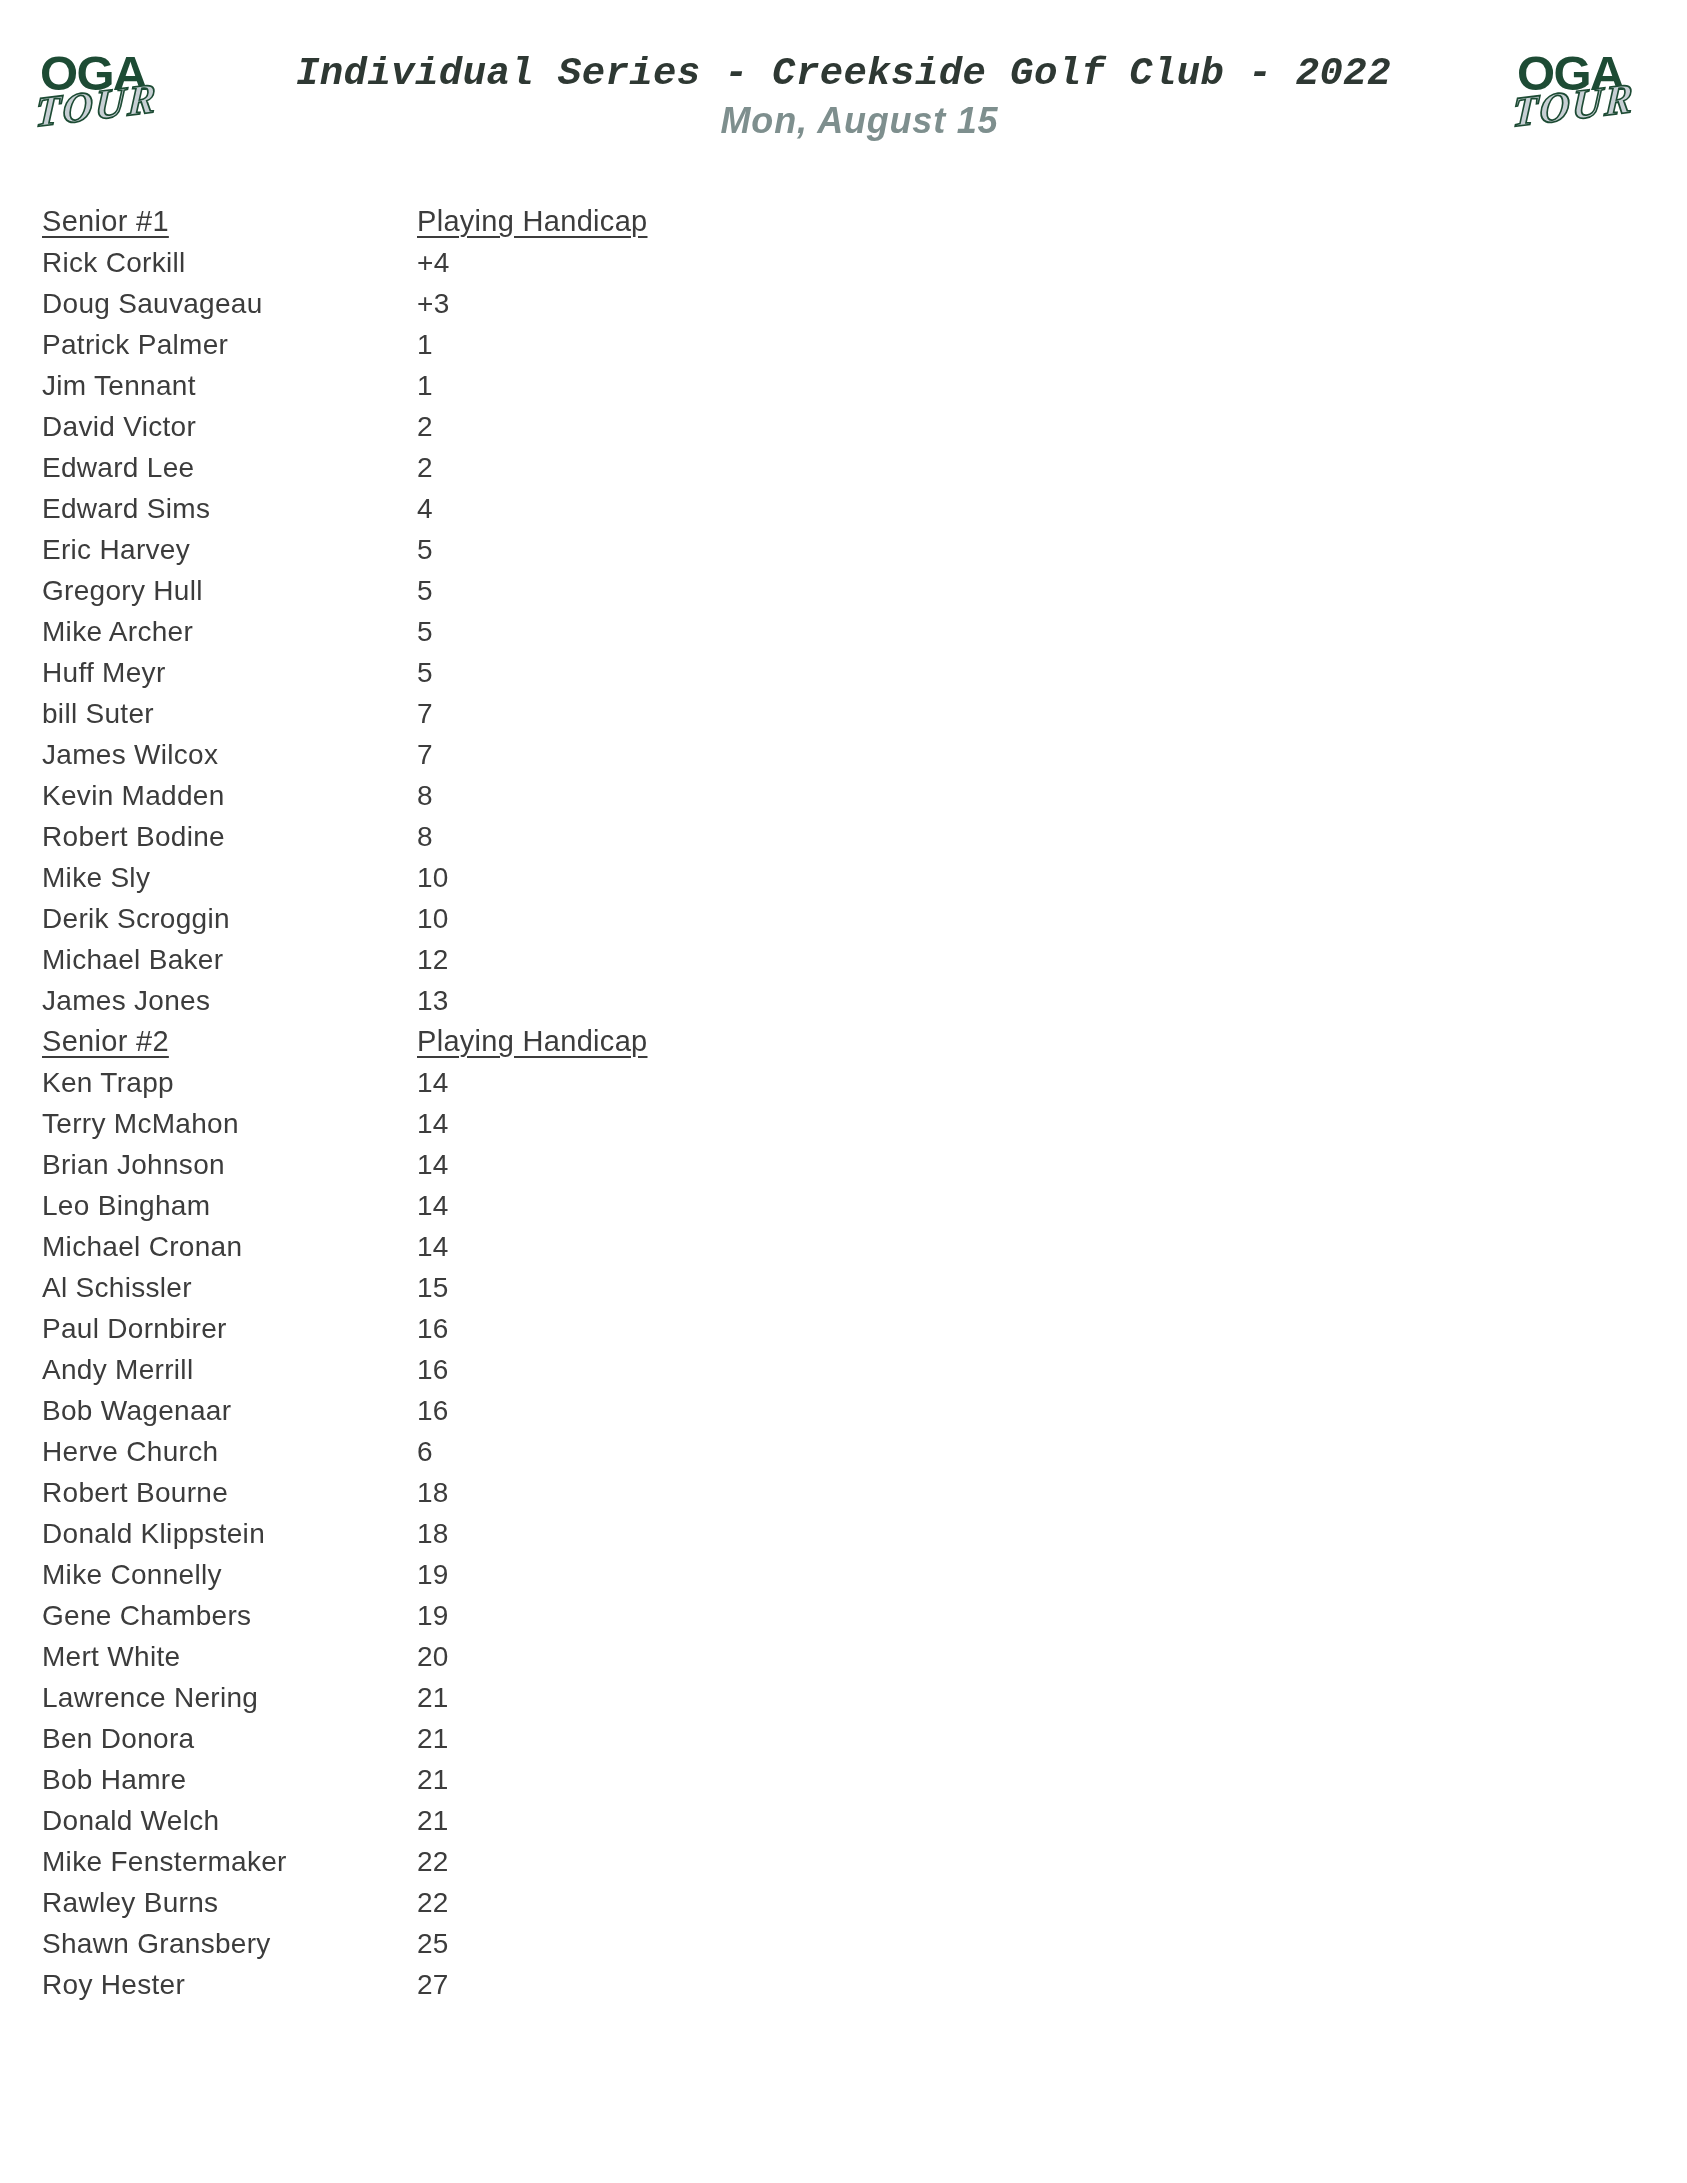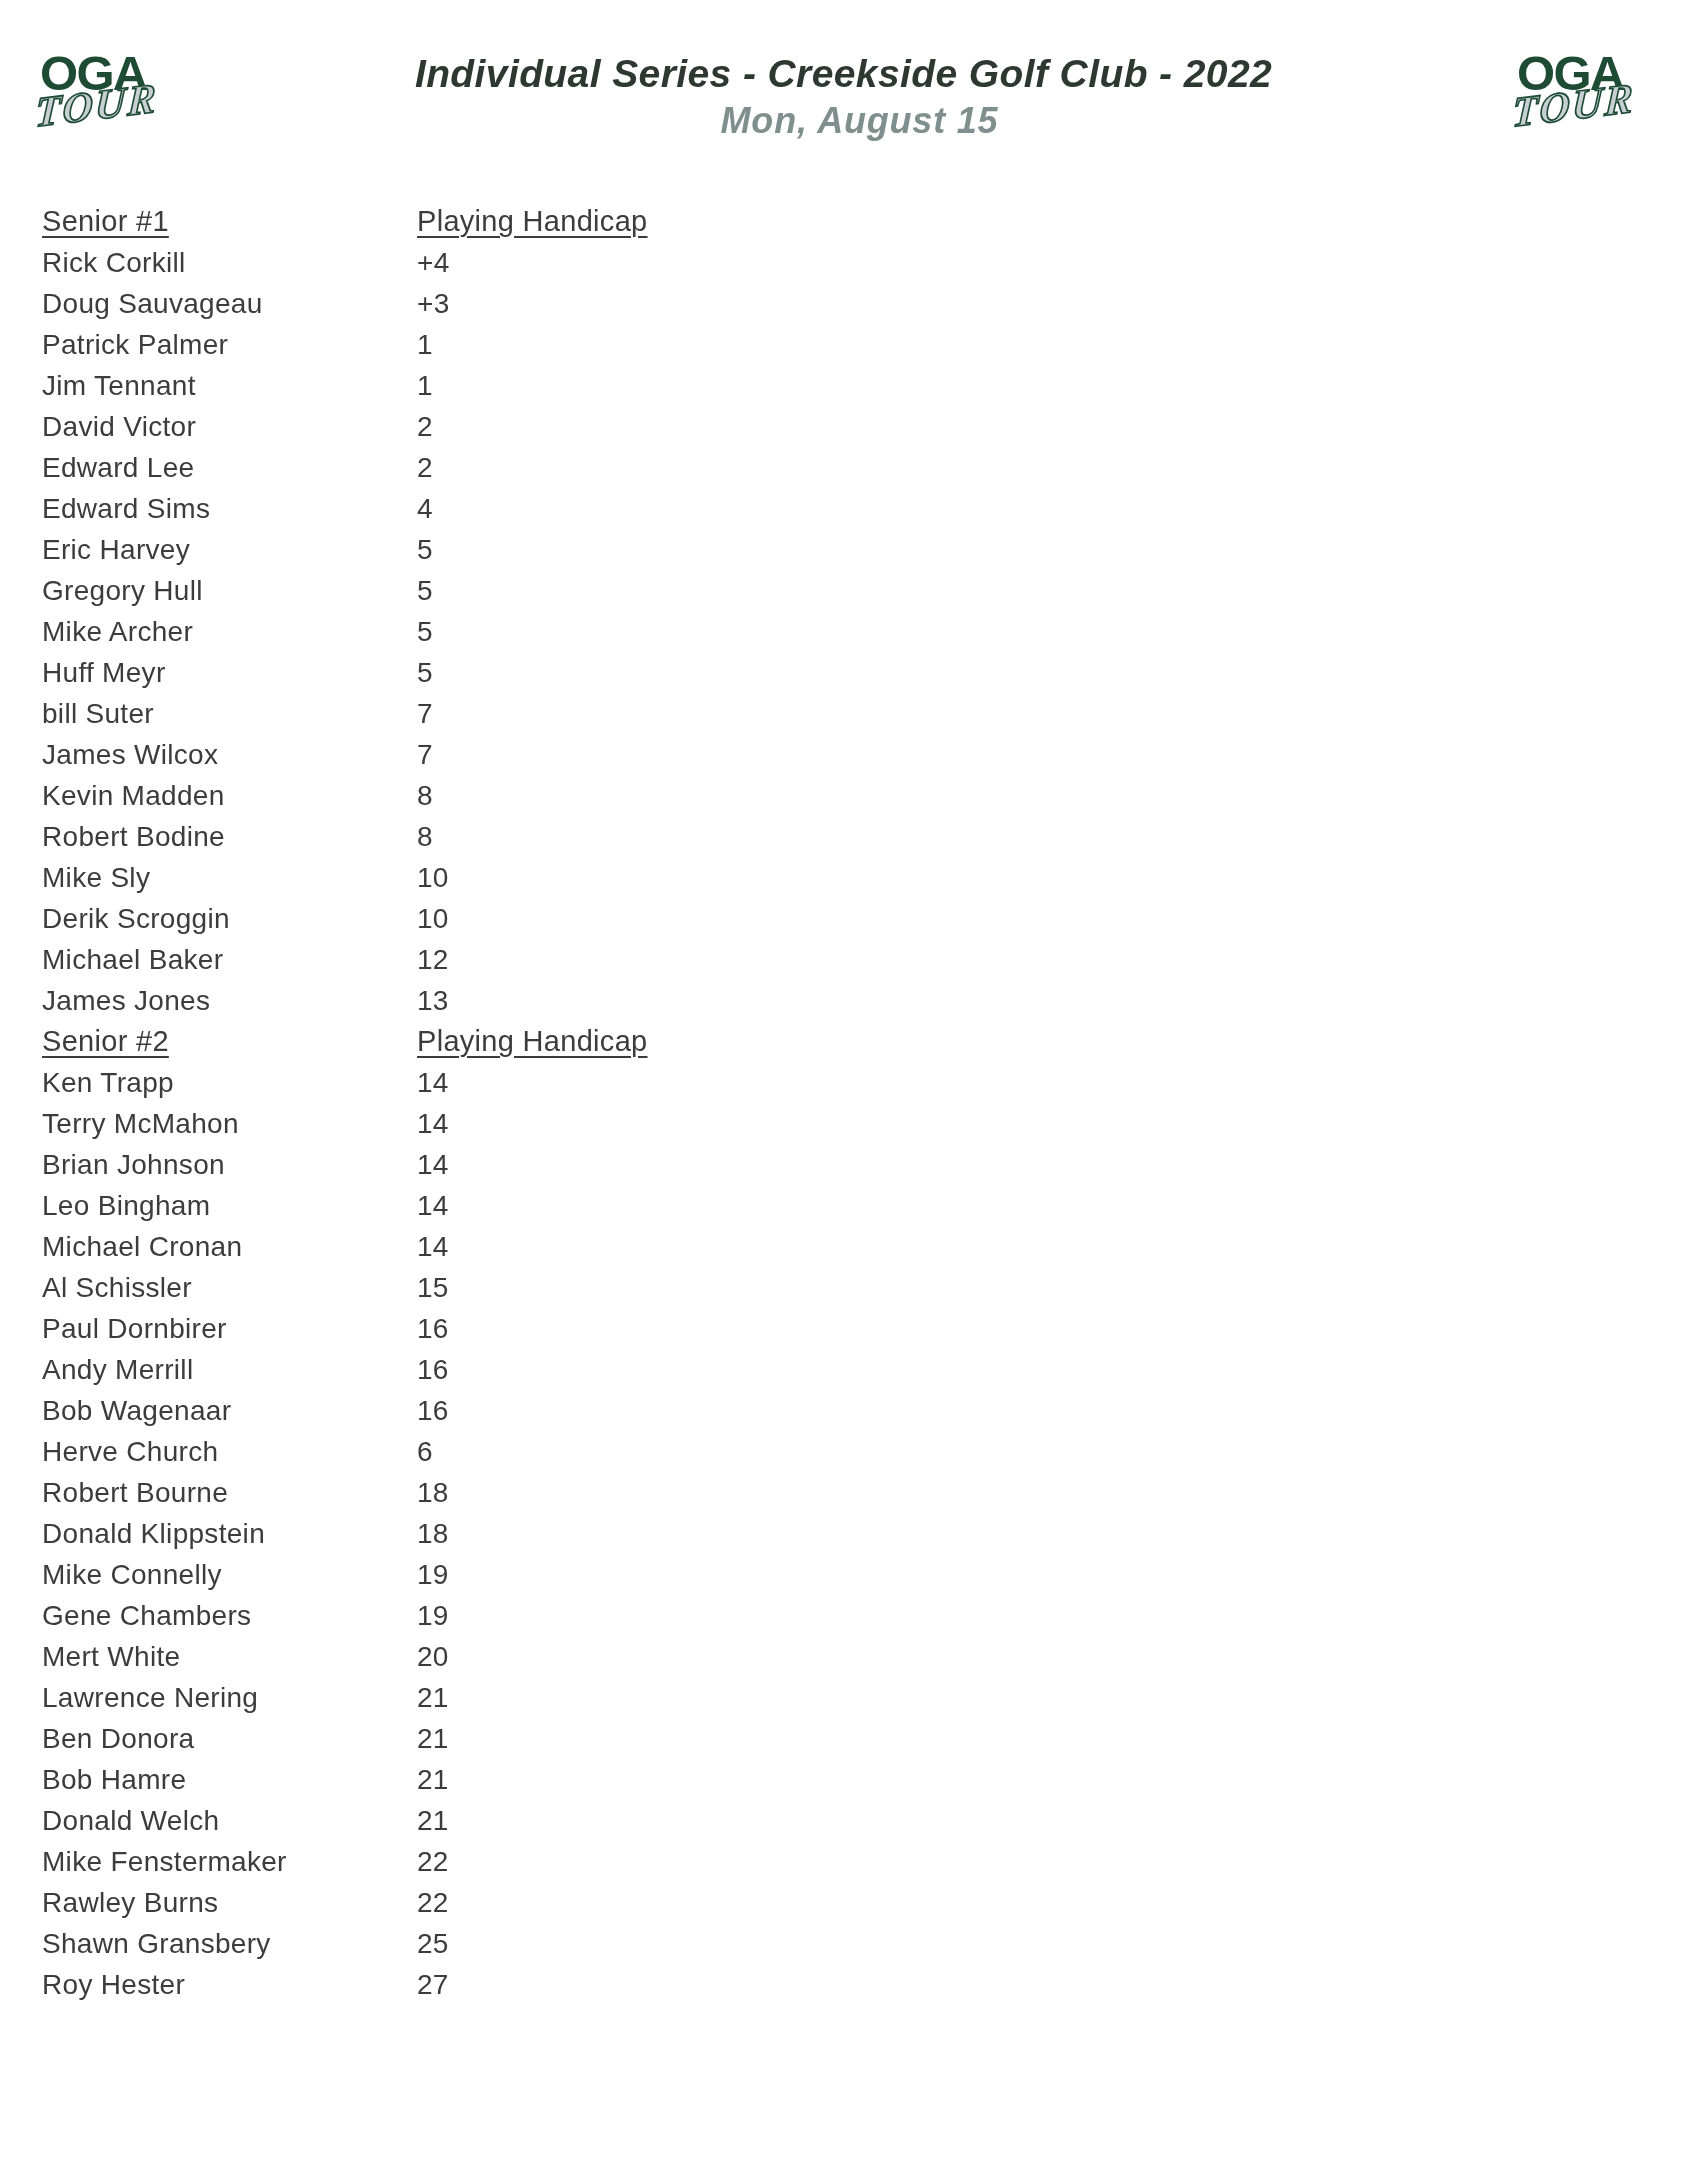--- a/index.html
+++ b/index.html
@@ -12,21 +12,21 @@
   *{margin:0;padding:0;box-sizing:border-box;}
   html,body{background:#ffffff;}
   body{
     width:1687px;height:2183px;position:relative;overflow:hidden;
     font-family:"Liberation Sans",sans-serif;color:var(--body-text);
   }
   
   .page-header{position:absolute;left:0;top:0;width:1687px;height:186px;}
   .title-line{
     position:absolute;left:0;top:52px;width:1687px;text-align:center;
-    font-family:Liberation Sans, sans-serif;font-style:italic;font-weight:bold;
+    font-family:Liberation Mono, monospace;font-style:italic;font-weight:bold;
     font-size:39px;color:var(--title-text);letter-spacing:0.4px;
   }
   .date-line{
     position:absolute;left:16px;top:100px;width:1687px;text-align:center;
     font-family:"Liberation Sans",sans-serif;font-style:italic;font-weight:bold;
     font-size:36px;color:var(--date-text);letter-spacing:0.8px;
   }
   
   .logo{position:absolute;width:135px;height:84px;}
   .logo.left{left:40px;top:49px;}

